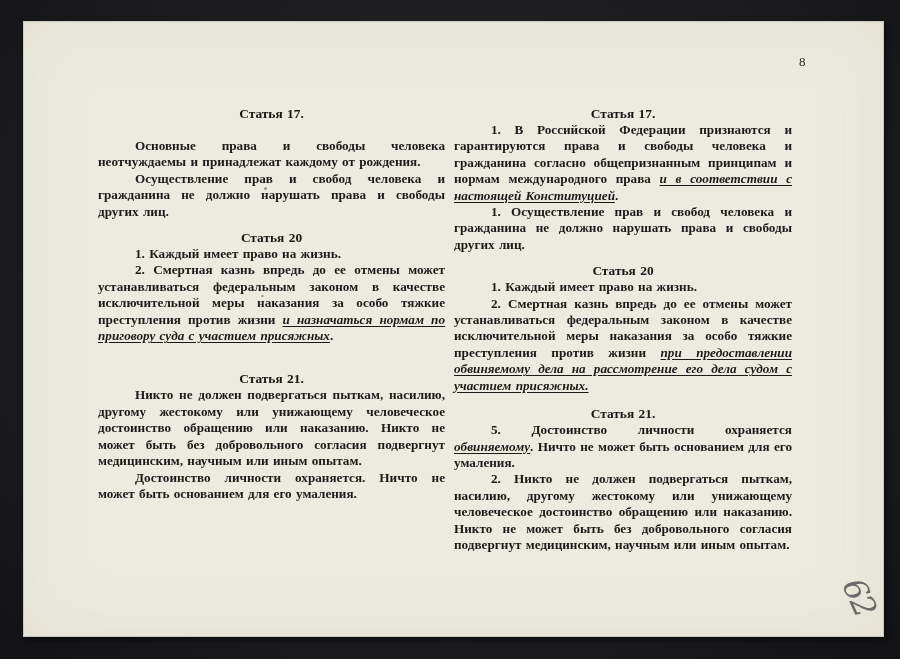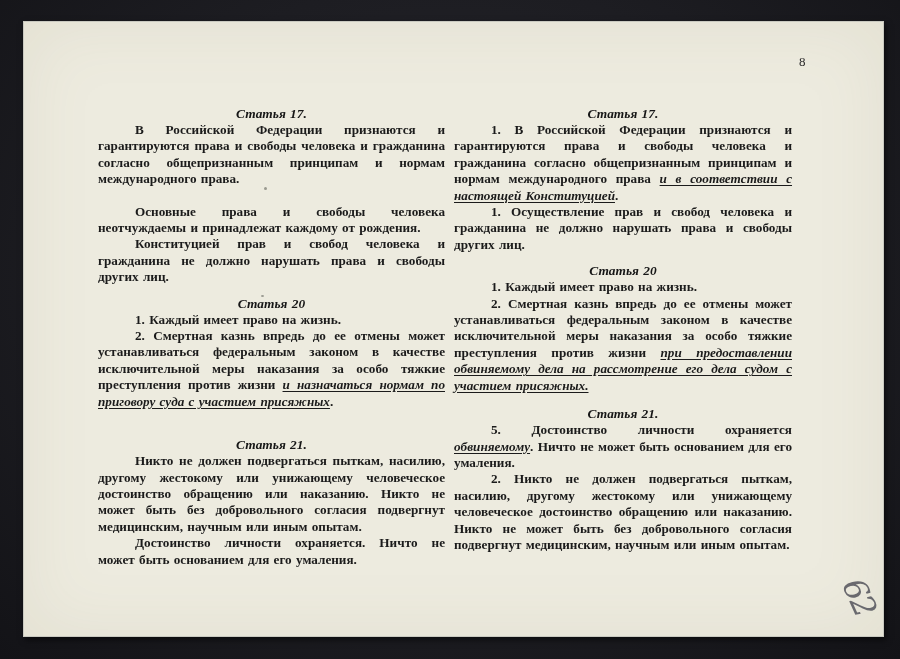--- a/index.html
+++ b/index.html
@@ -25,21 +25,21 @@
   .col{
     position:absolute;top:83px;
     font-size:13.2px;line-height:16.4px;font-weight:bold;color:#1b1b1b;
     text-align:justify;word-spacing:1px;
     -webkit-hyphens:none;hyphens:none;
   }
   .col-left{left:74px;width:347px;}
   .col-right{left:430px;width:338px;}
   .col h3{
     margin:0;padding:0;text-align:center;
-    font-size:13.4px;line-height:17px;font-weight:bold;color:#161616;font-style:italic;
+    font-size:13.4px;line-height:17px;font-weight:bold;color:#161616;
   }
   .h-mid{margin-top:9px !important;}
   .h-late-left{margin-top:26px !important;}
   .h-late-right{margin-top:11px !important;}
   .col p{margin:0;padding:0;text-indent:37px;}
   .spacer{height:16px;}
   .ins{font-style:italic;text-decoration:underline;text-underline-offset:2px;}
   .hand{
     position:absolute;left:800px;top:560px;width:60px;height:60px;
     transform:rotate(66deg);transform-origin:center center;
@@ -55,24 +55,23 @@
 
 <div class="backdrop">
   <div class="paper">
 
     <div class="page-num">8</div>
     <div class="speck1"></div>
     <div class="speck2"></div>
 
     <div class="col col-left">
       <h3>Статья 17.</h3>
-      <p>В Российской Федерации признаются и гарантируются права и свободы человека и гражданина согласно общепризнанным принципам и нормам международного права.</p>
       <div class="spacer"></div>
       <p>Основные права и свободы человека неотчуждаемы и принадлежат каждому от рождения.</p>
-      <p>Конституцией прав и свобод человека и гражданина не должно нарушать права и свободы других лиц.</p>
+      <p>Осуществление прав и свобод человека и гражданина не должно нарушать права и свободы других лиц.</p>
 
       <h3 class="h-mid">Статья 20</h3>
       <p>1. Каждый имеет право на жизнь.</p>
       <p><span>2. Смертная казнь впредь до ее отмены может устанавливаться федеральным законом в качестве исключительной меры наказания за особо тяжкие преступления против жизни </span><span class="ins">и назначаться нормам по приговору суда с участием присяжных</span><span>.</span></p>
 
       <h3 class="h-late-left">Статья 21.</h3>
       <p>Никто не должен подвергаться пыткам, насилию, другому жестокому или унижающему человеческое достоинство обращению или наказанию. Никто не может быть без добровольного согласия подвергнут медицинским, научным или иным опытам.</p>
       <p>Достоинство личности охраняется. Ничто не может быть основанием для его умаления.</p>
     </div>
 

